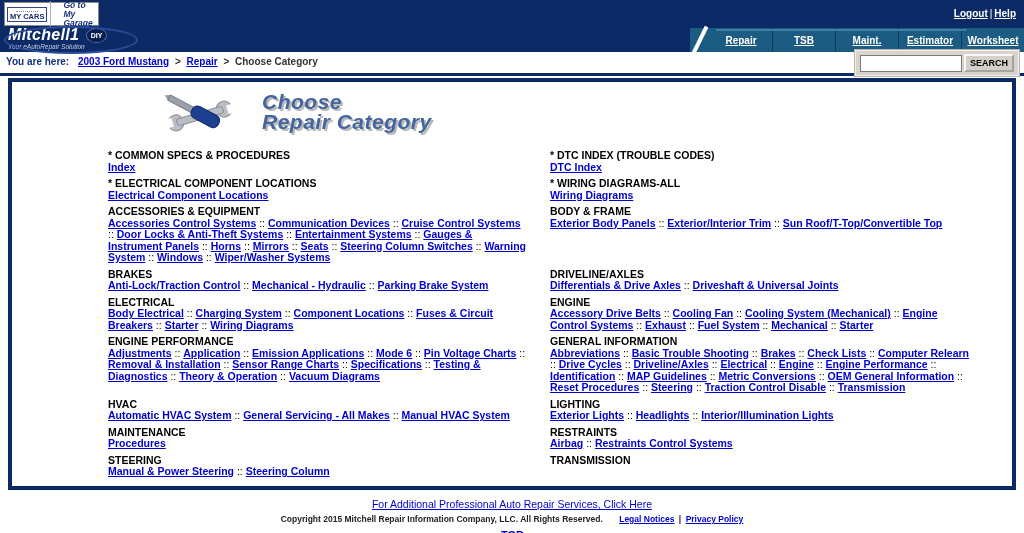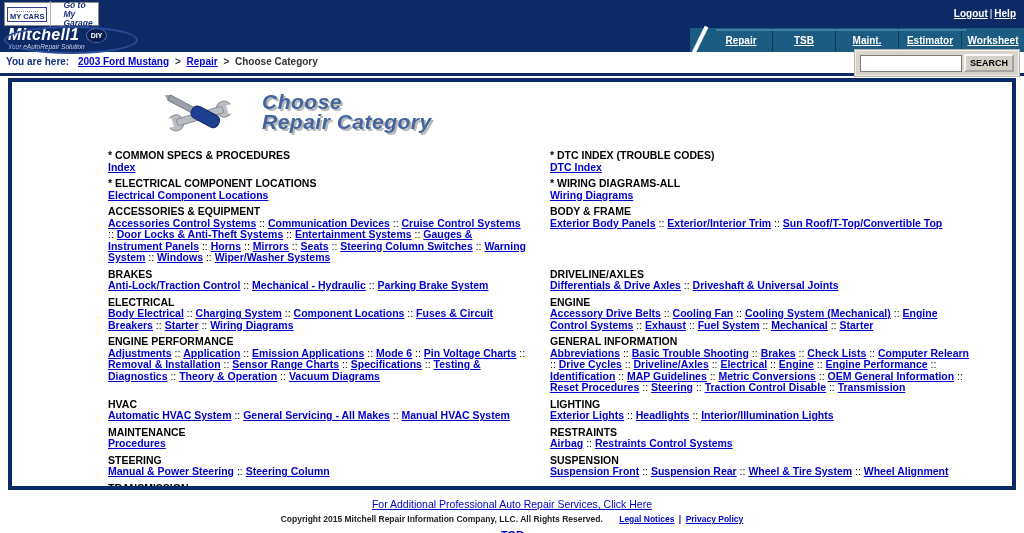--- a/index.html
+++ b/index.html
@@ -234,24 +234,20 @@
       </div>
       <div class="section">
         <div class="sec-heading">RESTRAINTS</div>
         <div class="sec-links"><a>Airbag</a><span class="sep"> :: </span><a>Restraints Control Systems</a></div>
       </div>
       <div class="section">
         <div class="sec-heading">STEERING</div>
         <div class="sec-links"><a>Manual &amp; Power Steering</a><span class="sep"> :: </span><a>Steering Column</a></div>
       </div>
       <div class="section">
-        <div class="sec-heading">SUSPENSION</div>
-        <div class="sec-links"><a>Suspension Front</a><span class="sep"> :: </span><a>Suspension Rear</a><span class="sep"> :: </span><a>Wheel &amp; Tire System</a><span class="sep"> :: </span><a>Wheel Alignment</a></div>
-      </div>
-      <div class="section">
         <div class="sec-heading">TRANSMISSION</div>
       </div>
       <div class="section"></div>
     </div>
 </div>
 
 <div class="footer">
   <div class="promo">
     <a>For Additional Professional Auto Repair Services, Click Here</a>
   </div>

